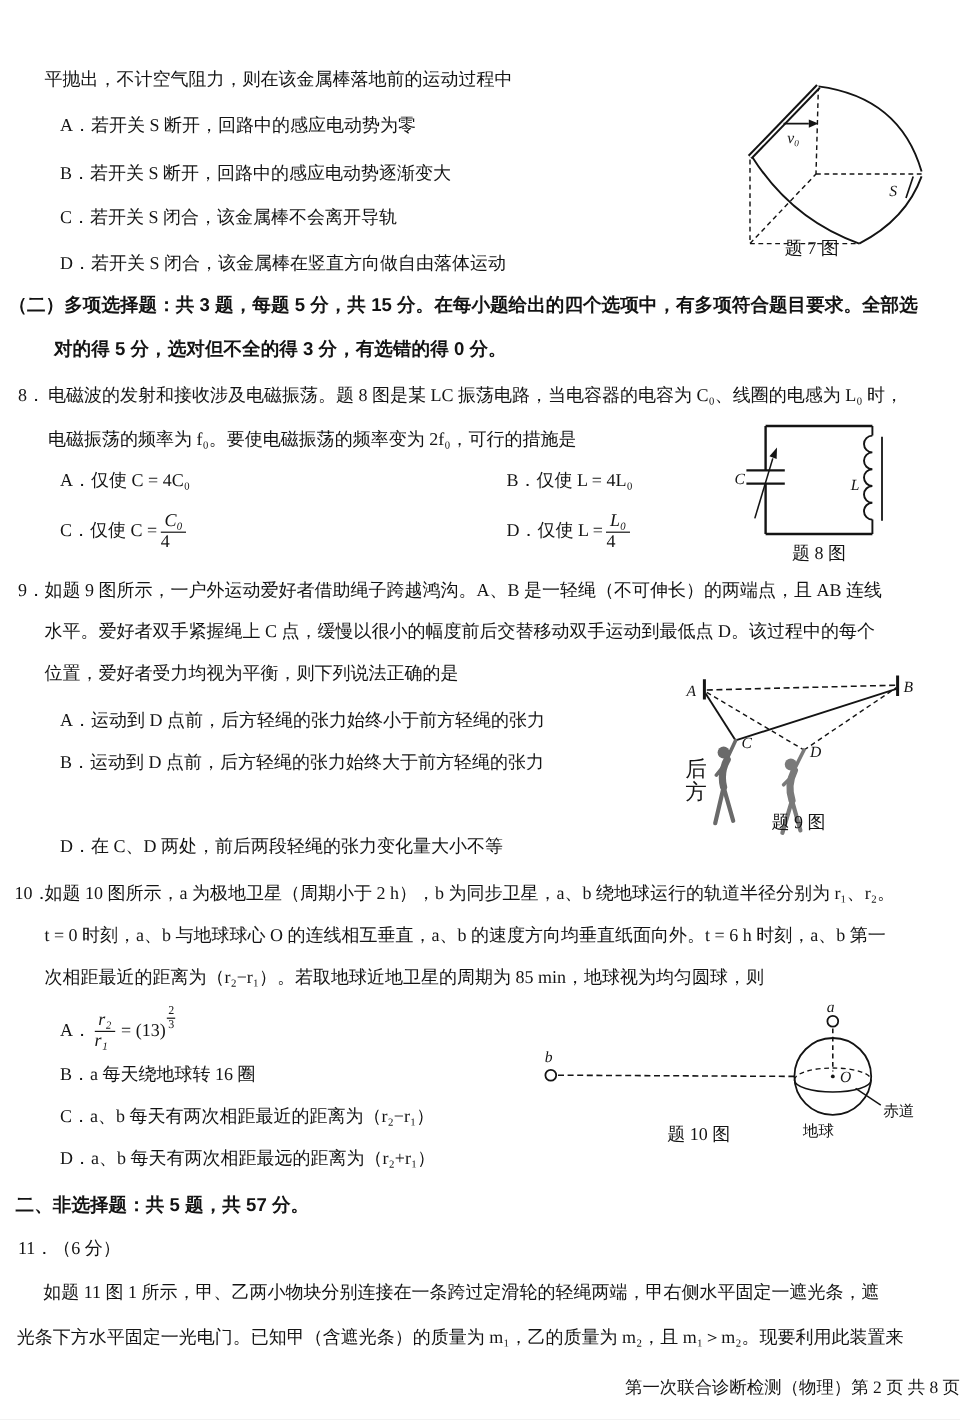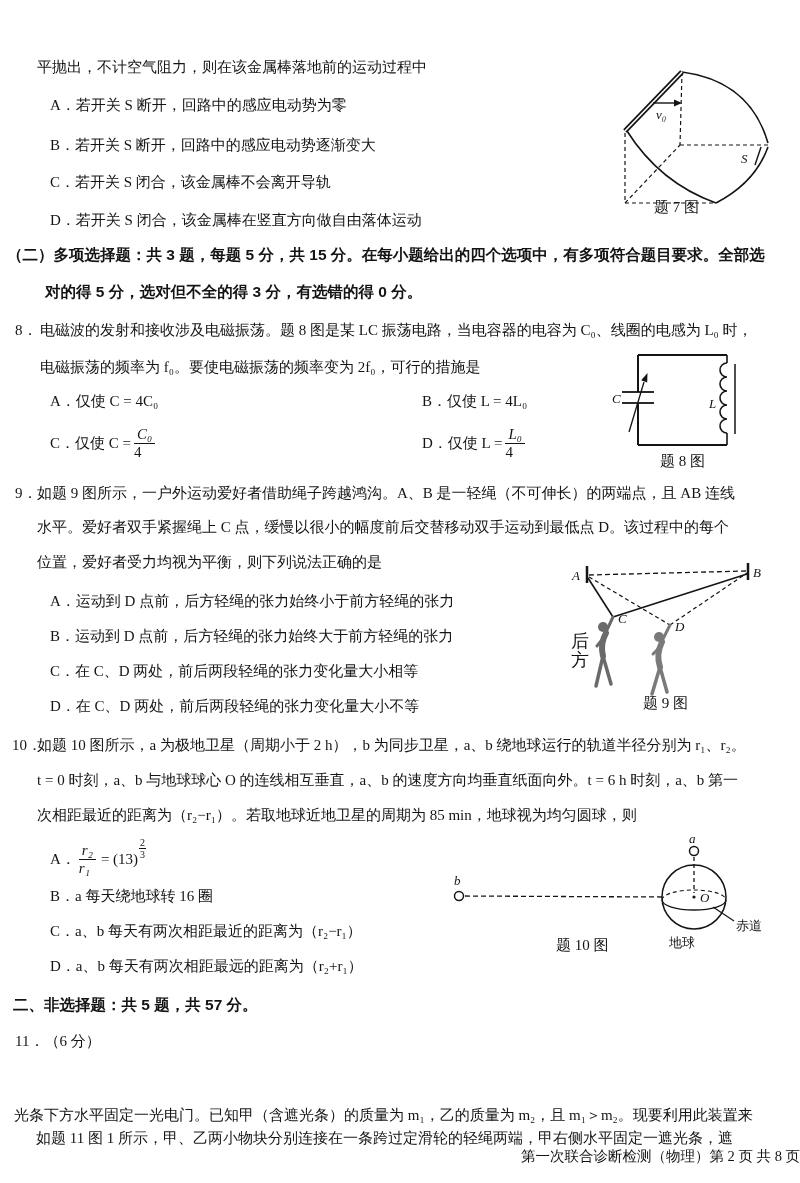--- a/index.html
+++ b/index.html
@@ -92,21 +92,20 @@
     <text class="it" x="99" y="58" font-size="14">L</text>
   </svg>
   <div class="caption" style="left:660px;top:452px;">题 8 图</div>
 
   <div class="line" style="left:15px;top:483px;">9．</div>
   <div class="line" style="left:37px;top:483px;">如题 9 图所示，一户外运动爱好者借助绳子跨越鸿沟。A、B 是一轻绳（不可伸长）的两端点，且 AB 连线</div>
   <div class="line" style="left:37px;top:517px;">水平。爱好者双手紧握绳上 C 点，缓慢以很小的幅度前后交替移动双手运动到最低点 D。该过程中的每个</div>
   <div class="line" style="left:37px;top:552px;">位置，爱好者受力均视为平衡，则下列说法正确的是</div>
   <div class="line" style="left:50px;top:591px;">A．运动到 D 点前，后方轻绳的张力始终小于前方轻绳的张力</div>
   <div class="line" style="left:50px;top:626px;">B．运动到 D 点前，后方轻绳的张力始终大于前方轻绳的张力</div>
-  <div class="line" style="left:50px;top:661px;">C．在 C、D 两处，前后两段轻绳的张力变化量大小相等</div>
   <div class="line" style="left:50px;top:696px;">D．在 C、D 两处，前后两段轻绳的张力变化量大小不等</div>
 
   <svg class="fig" style="left:555px;top:550px;" width="245" height="148" viewBox="0 0 245 148">
     <line x1="32" y1="16" x2="32" y2="33" stroke="#141414" stroke-width="2.5"></line>
     <line x1="193" y1="13" x2="193" y2="30" stroke="#141414" stroke-width="2.5"></line>
     <line x1="34" y1="25" x2="191" y2="21" stroke="#141414" stroke-width="1.3" stroke-dasharray="5,3"></line>
     <line x1="33" y1="28" x2="58" y2="67" stroke="#141414" stroke-width="1.6"></line>
     <line x1="58" y1="67" x2="192" y2="24" stroke="#141414" stroke-width="1.6"></line>
     <line x1="34" y1="27" x2="115" y2="75" stroke="#141414" stroke-width="1.2" stroke-dasharray="4,3"></line>
     <line x1="115" y1="75" x2="192" y2="23" stroke="#141414" stroke-width="1.2" stroke-dasharray="4,3"></line>
@@ -127,21 +126,21 @@
       <line x1="105" y1="117" x2="97" y2="144" stroke-width="3.5"></line>
       <line x1="105" y1="117" x2="112" y2="142" stroke-width="3.5"></line>
     </g>
     <circle cx="104" cy="87" r="5" fill="#7a7a7a"></circle>
     <text class="it" x="17" y="30" font-size="14">A</text>
     <text class="it" x="198" y="27" font-size="14">B</text>
     <text class="it" x="63" y="73" font-size="14">C</text>
     <text class="it" x="120" y="81" font-size="14">D</text>
   </svg>
   <div class="vtext" style="left:571px;top:632px;">后方</div>
-  <div class="caption" style="left:643px;top:694px;text-align:right;">题 9 图</div>
+  <div class="caption" style="left:643px;top:676px;text-align:right;">题 9 图</div>
 
   <div class="line" style="left:12px;top:735px;">10．</div>
   <div class="line" style="left:37px;top:735px;">如题 10 图所示，a 为极地卫星（周期小于 2 h），b 为同步卫星，a、b 绕地球运行的轨道半径分别为 r₁、r₂。</div>
   <div class="line" style="left:37px;top:770px;">t = 0 时刻，a、b 与地球球心 O 的连线相互垂直，a、b 的速度方向均垂直纸面向外。t = 6 h 时刻，a、b 第一</div>
   <div class="line" style="left:37px;top:805px;">次相距最近的距离为（r₂−r₁）。若取地球近地卫星的周期为 85 min，地球视为均匀圆球，则</div>
   <div class="line frow" style="left:50px;top:840px;height:38px;">
     <span>A．</span>
     <span class="frac">
         <span class="fnum" style="font-style:italic;">r₂</span>
         <span class="fden" style="font-style:italic;">r₁</span>
@@ -170,18 +169,18 @@
     <text class="it" x="244" y="10" font-size="13">a</text>
     <text class="it" x="255" y="69" font-size="13">O</text>
     <text class="cjk" x="291" y="97">赤道</text>
     <text class="cjk" x="224" y="114">地球</text>
   </svg>
   <div class="caption" style="left:556px;top:936px;">题 10 图</div>
 
   <div class="line hei" style="left:13px;top:995px;">二、非选择题：共 5 题，共 57 分。</div>
 
   <div class="line" style="left:15px;top:1031px;">11．（6 分）</div>
-  <div class="line" style="left:36px;top:1128px;font-family:Liberation Serif, serif;">如题 11 图 1 所示，甲、乙两小物块分别连接在一条跨过定滑轮的轻绳两端，甲右侧水平固定一遮光条，遮</div>
+  <div class="line" style="left:36px;top:1068px;font-family:Liberation Serif, serif;">如题 11 图 1 所示，甲、乙两小物块分别连接在一条跨过定滑轮的轻绳两端，甲右侧水平固定一遮光条，遮</div>
   <div class="line" style="left:14px;top:1105px;">光条下方水平固定一光电门。已知甲（含遮光条）的质量为 m₁，乙的质量为 m₂，且 m₁＞m₂。现要利用此装置来</div>
 
   <div class="footer" style="top:1147px;">第一次联合诊断检测（物理）第 2 页 共 8 页</div>
 
 </div>
 
 </body></html>

